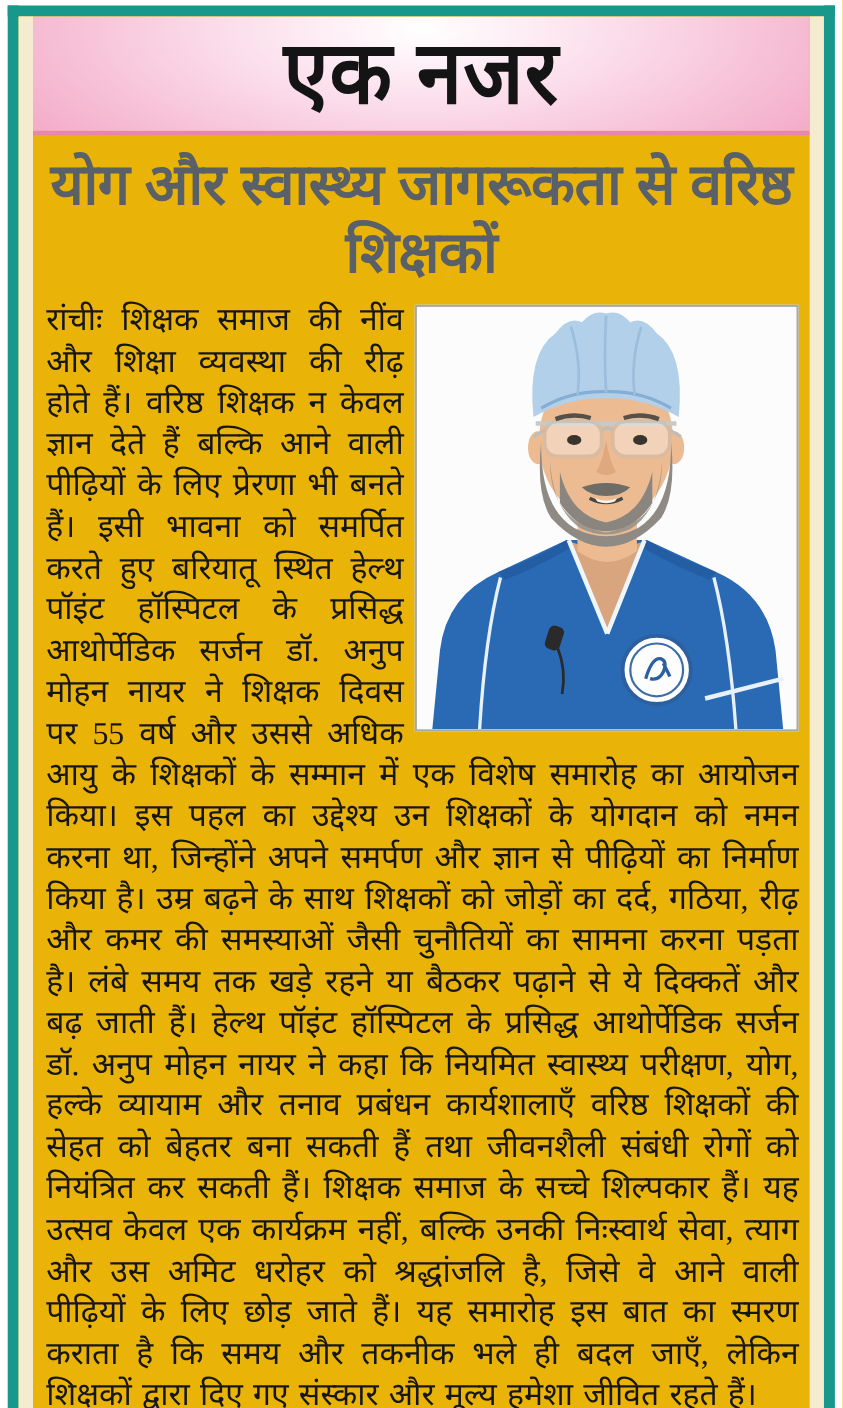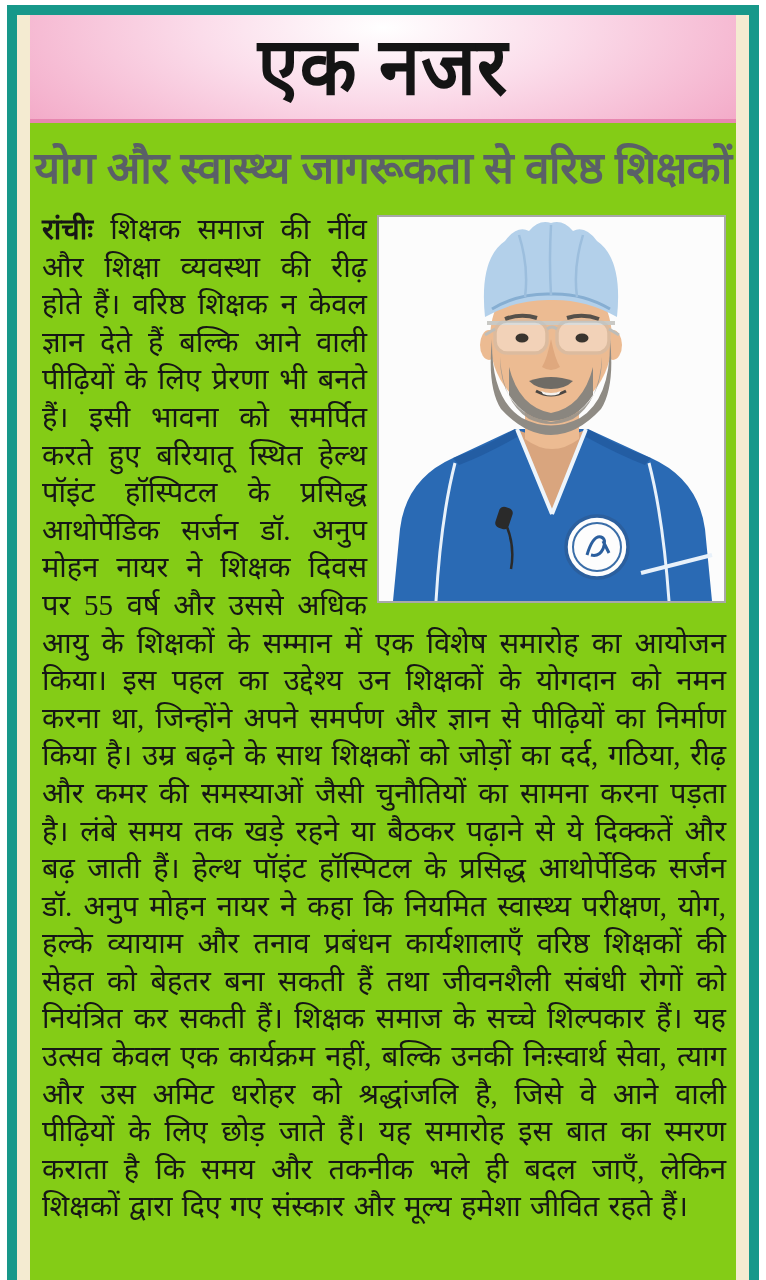--- a/index.html
+++ b/index.html
@@ -9,40 +9,40 @@
     position:relative;
   }
   .frame{
     position:absolute;top:5px;left:7px;right:7px;bottom:0;
     border:10px solid #17988a;border-bottom:none;
     box-sizing:border-box;
   }
   .inner{
     height:100%;
     border-left:13px solid #f4ebd1;border-right:13px solid #f4ebd1;
-    background:#84cc16;box-sizing:border-box;
+    background:#eab308;box-sizing:border-box;
     overflow:hidden;
   }
   .masthead{
     height:104px;
     background:radial-gradient(ellipse 62% 160% at 50% 12%, #ffffff 0%, #fbdcea 42%, #f3a9c7 100%);
     border-bottom:4px solid #e787b0;
     display:flex;align-items:center;justify-content:center;
   }
   .masthead-title{
     font-family:"Liberation Sans","DejaVu Sans",sans-serif;
     font-weight:800;font-size:74px;line-height:1;
     color:#141414;letter-spacing:1px;
     transform:scaleY(1.08);
   }
   .headline{
     text-align:center;
     padding:14px 4px 6px 4px;
     font-family:"Liberation Sans","DejaVu Sans",sans-serif;
-    font-weight:700;font-size:44px;line-height:62px;
+    font-weight:700;font-size:52px;line-height:62px;
     color:#5a6067;
     letter-spacing:-0.5px;
   }
   .article{
     padding:6px 10px 0 12px;
   }
   .photo{
     float:right;
     width:345px;height:384px;
     margin:4px 0 8px 10px;
@@ -51,21 +51,21 @@
     padding:0;
   }
   .photo svg{display:block;width:100%;height:100%;}
   .bodytext{
     margin:0;
     font-size:29px;line-height:37.6px;
     text-align:justify;
     color:#161616;
     word-spacing:2px;
   }
-  .dateline{font-weight:700;}
+  .dateline{font-weight:400;}
 </style>
 </head>
 <body>
 
 <div class="frame">
   <div class="inner">
 
     <div class="masthead">
       <span class="masthead-title">एक नजर</span>
     </div>

